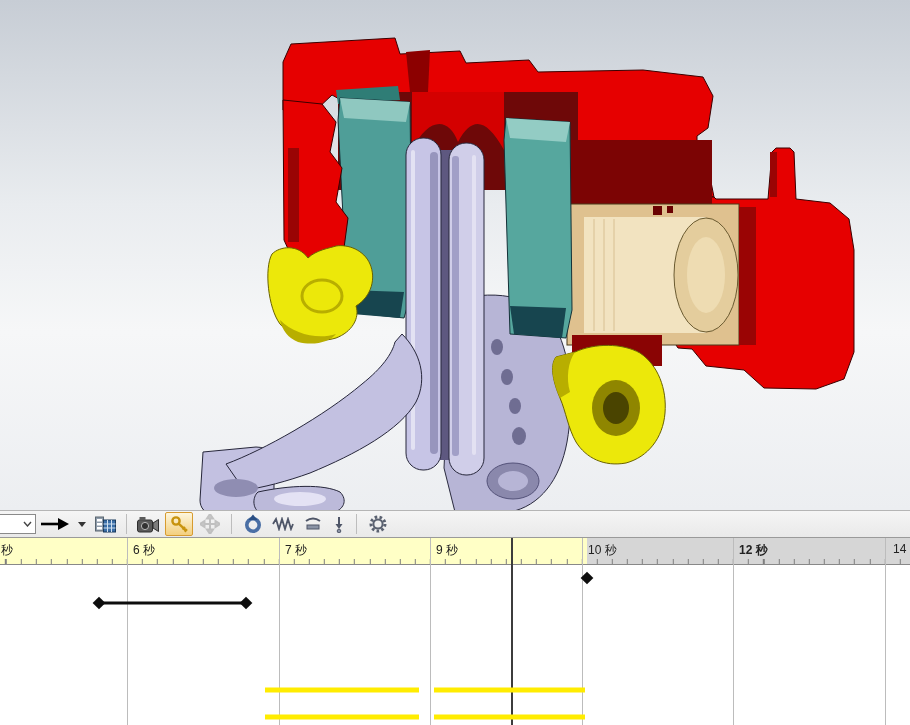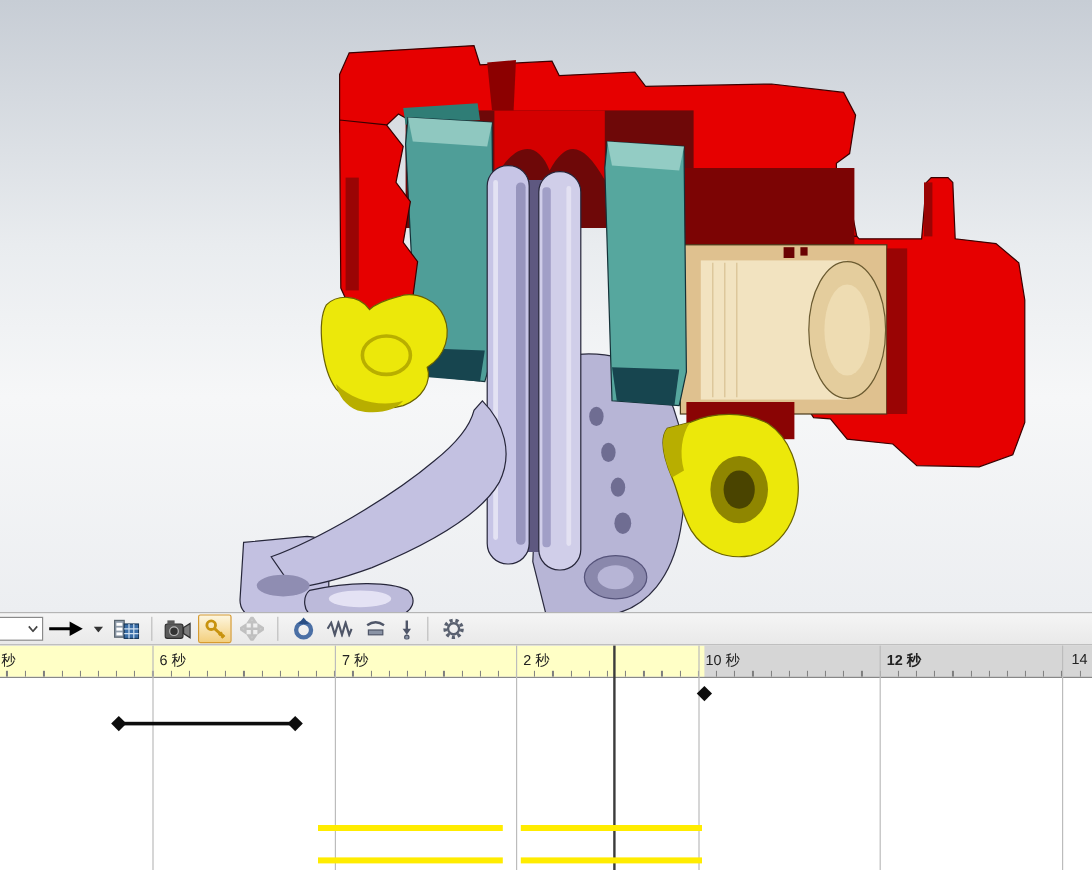--- a/index.html
+++ b/index.html
@@ -222,21 +222,21 @@
   </div>
 </div>
 
 <div class="timeline">
   <div class="ruler" style="background: rgb(214, 214, 214);">
     <div class="ruler-active" style="width: 587px; background: rgb(255, 255, 198);"></div>
     <div class="ruler-ticks"></div>
   <span class="ruler-label" style="left: 1px;">秒</span>
       <span class="ruler-label" style="left: 133px;">6 秒</span>
       <span class="ruler-label" style="left: 285px;">7 秒</span>
-      <span class="ruler-label" style="left: 436px;">2 秒</span>
+      <span class="ruler-label" style="left: 436px;">9 秒</span>
       <span class="ruler-label" style="left: 588px;">10 秒</span>
       <span class="ruler-label" style="left: 739px; font-weight: bold;">12 秒</span>
       <span class="ruler-label" style="left: 893px;">14</span>
     </div>
   <div class="tl-body">
       <div class="key-diamond" style="left: 587px; top: 13px;"></div>
       <div class="dur-line" style="left: 99px; width: 147px; top: 38px;"></div>
       <div class="key-diamond" style="left: 99px; top: 38px;"></div>
       <div class="key-diamond" style="left: 246px; top: 38px;"></div>
       <div class="change-bar" style="left: 265px; width: 154px; top: 125px; background: rgb(255, 236, 0);"></div>

